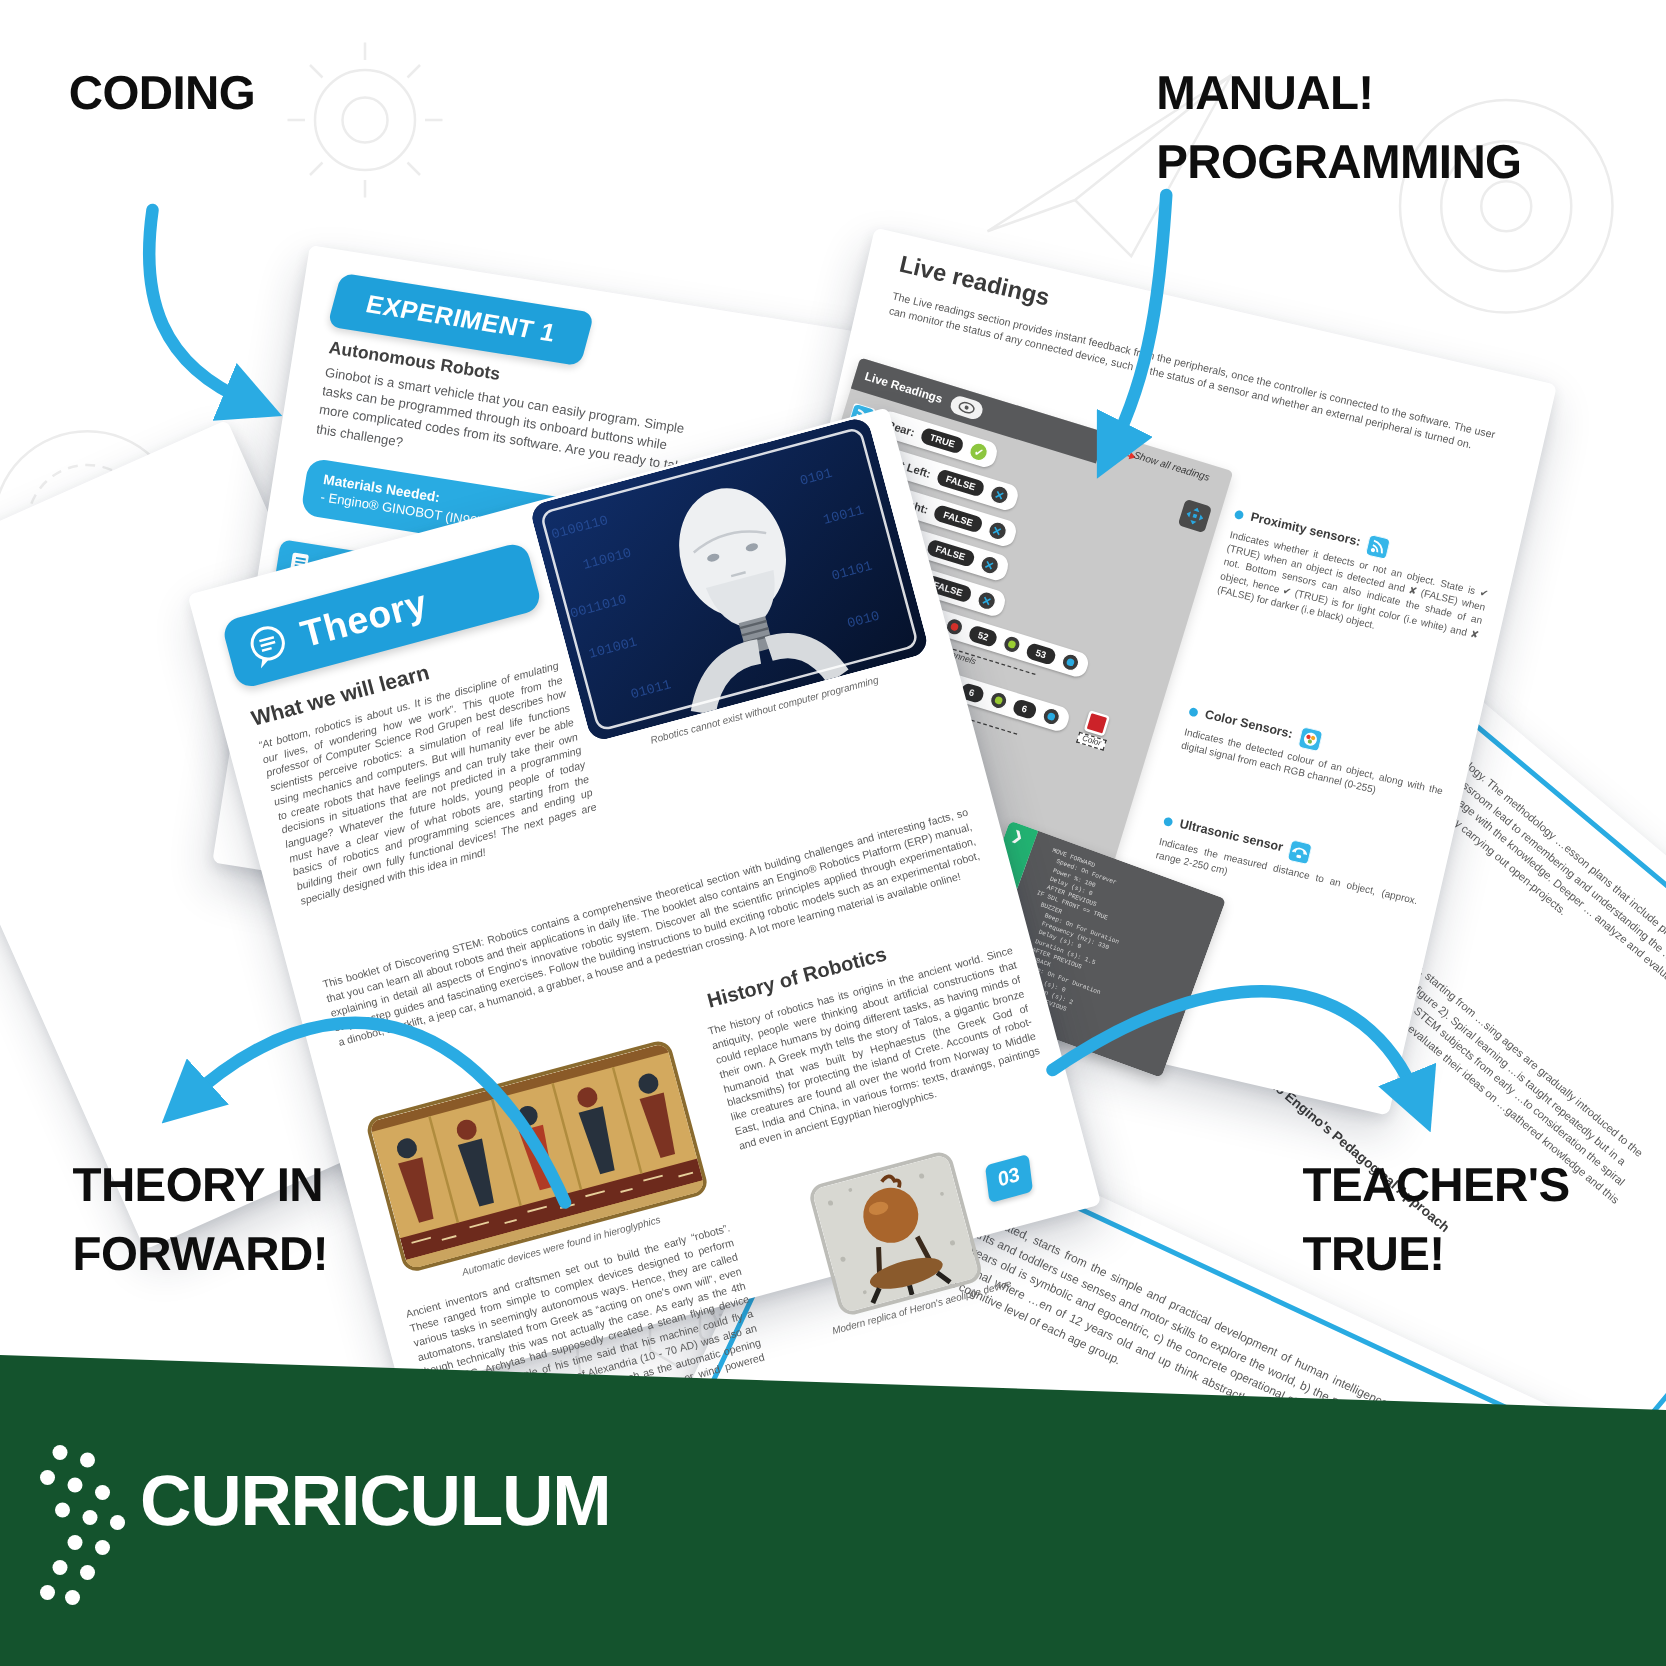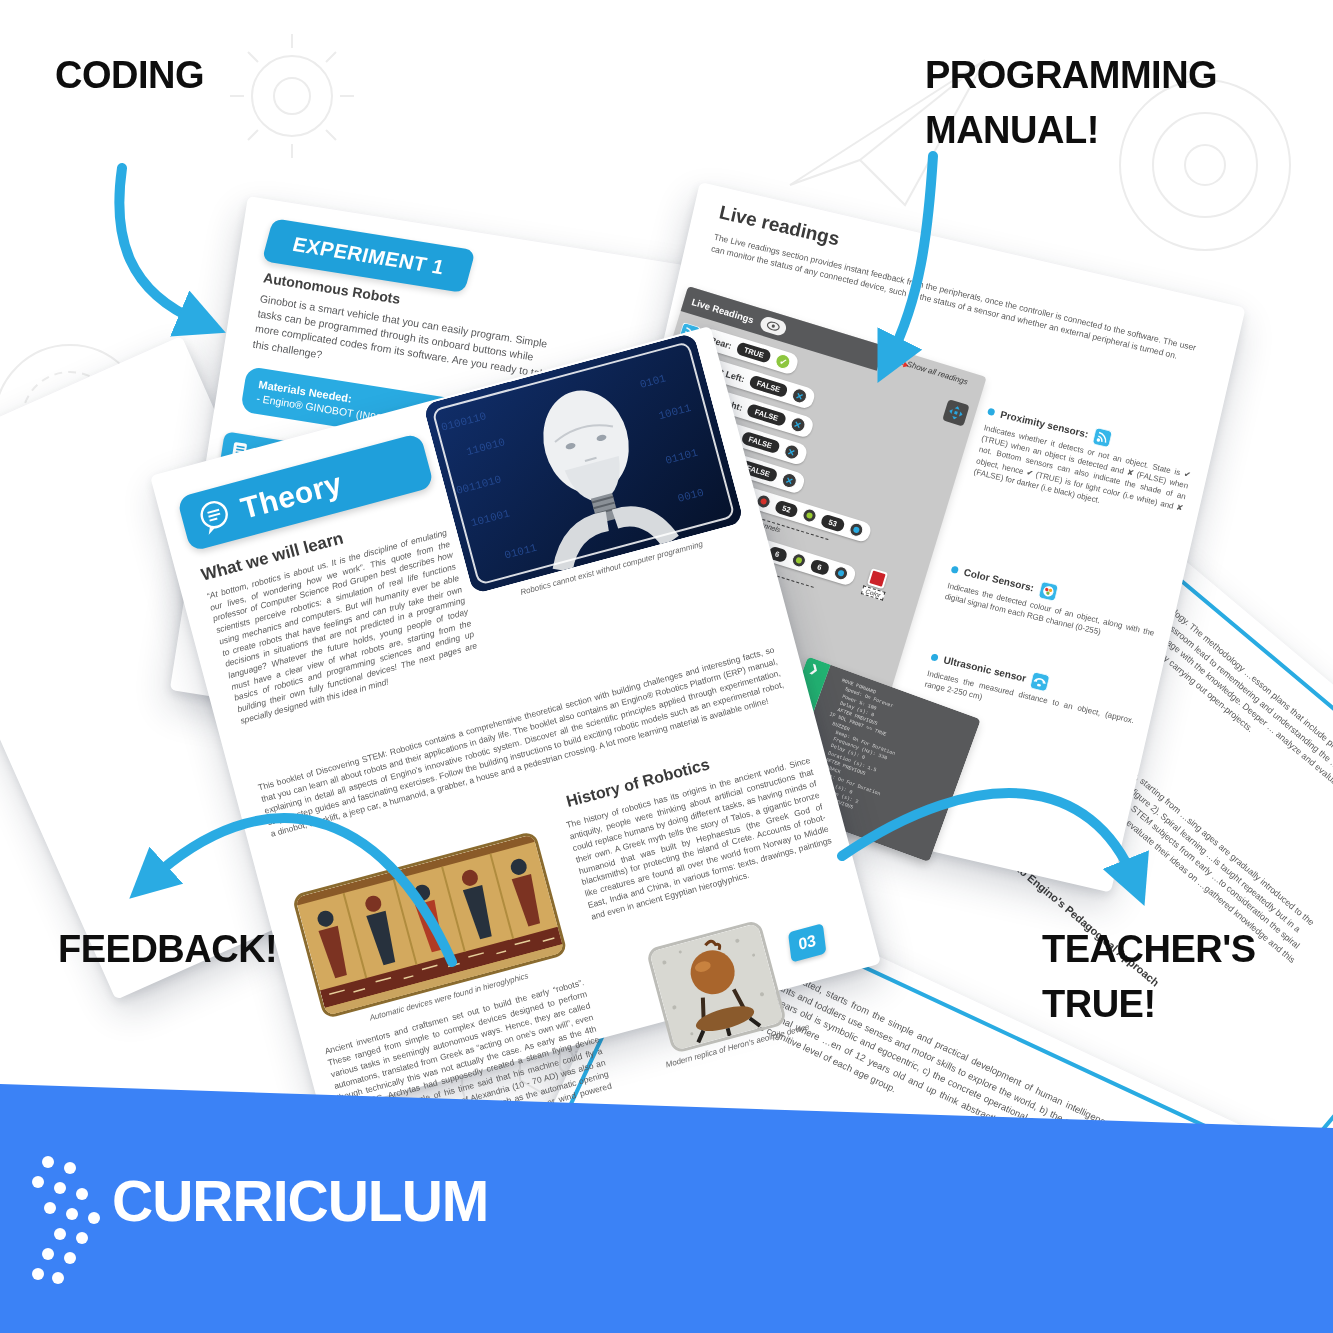--- a/index.html
+++ b/index.html
@@ -29,21 +29,21 @@
   .shout{ position:absolute; z-index:12; font-weight:800; font-size:38px; line-height:1.45;
           color:#0e0e0e; letter-spacing:-.5px; }
   .shout-coding{ left:55px; top:48px; }
   .shout-pm{ left:925px; top:48px; }
   .shout-theory{ left:58px; top:922px; }
   .shout-tg{ left:1042px; top:922px; }
   
   .arrows{ position:absolute; inset:0; z-index:11; pointer-events:none; }
   
   .banner{ position:absolute; left:0; top:1058px; width:1333px; height:275px; z-index:9;
-           background:#3b82f6; clip-path:polygon(0 26px,100% 70px,100% 100%,0 100%); }
+           background:#14532d; clip-path:polygon(0 26px,100% 70px,100% 100%,0 100%); }
   .banner-title{ position:absolute; left:112px; top:110px; color:#fff; font-weight:800;
                  font-size:57px; letter-spacing:-1px; }
   .banner-sub{ position:absolute; left:116px; top:177px; color:#f2fbff; font-weight:400;
                font-size:33px; letter-spacing:.5px; }
   .banner-logo{ position:absolute; left:30px; top:96px; }
   
   .exp-badge{ position:absolute; left:26px; top:18px; width:205px; height:44px; background:#1fa0da;
               border-radius:10px; transform:skewX(-6deg); color:#fff; font-weight:800; font-size:20px;
               display:flex; align-items:center; justify-content:center; letter-spacing:.5px;
               box-shadow:0 3px 6px rgba(0,0,0,.15); }
@@ -721,25 +721,26 @@
       </svg>
     </div>
     <div class="th-cap-heron">Modern replica of Heron's aeolipile device</div>
     <div class="pagenum th-num">03</div>
   </div>
 
   <div class="shout shout-coding">
     <div>CODING</div>
   </div>
   <div class="shout shout-pm">
+    <div>MANUAL!</div>
     <div>PROGRAMMING</div>
-    <div>MANUAL!</div>
   </div>
   <div class="shout shout-theory">
-    <div>FEEDBACK!</div>
+    <div>THEORY IN</div>
+    <div>FORWARD!</div>
   </div>
   <div class="shout shout-tg">
     <div>TEACHER'S</div>
     <div>TRUE!</div>
   </div>
 
   <svg class="arrows" width="1333" height="1333" viewBox="0 0 1333 1333">
     <defs>
       <marker id="ah" orient="auto" markerWidth="5" markerHeight="5" refX="2.2" refY="2.5">
         <path d="M0 0 L5 2.5 L0 5 z" fill="#2aabe3"></path>

